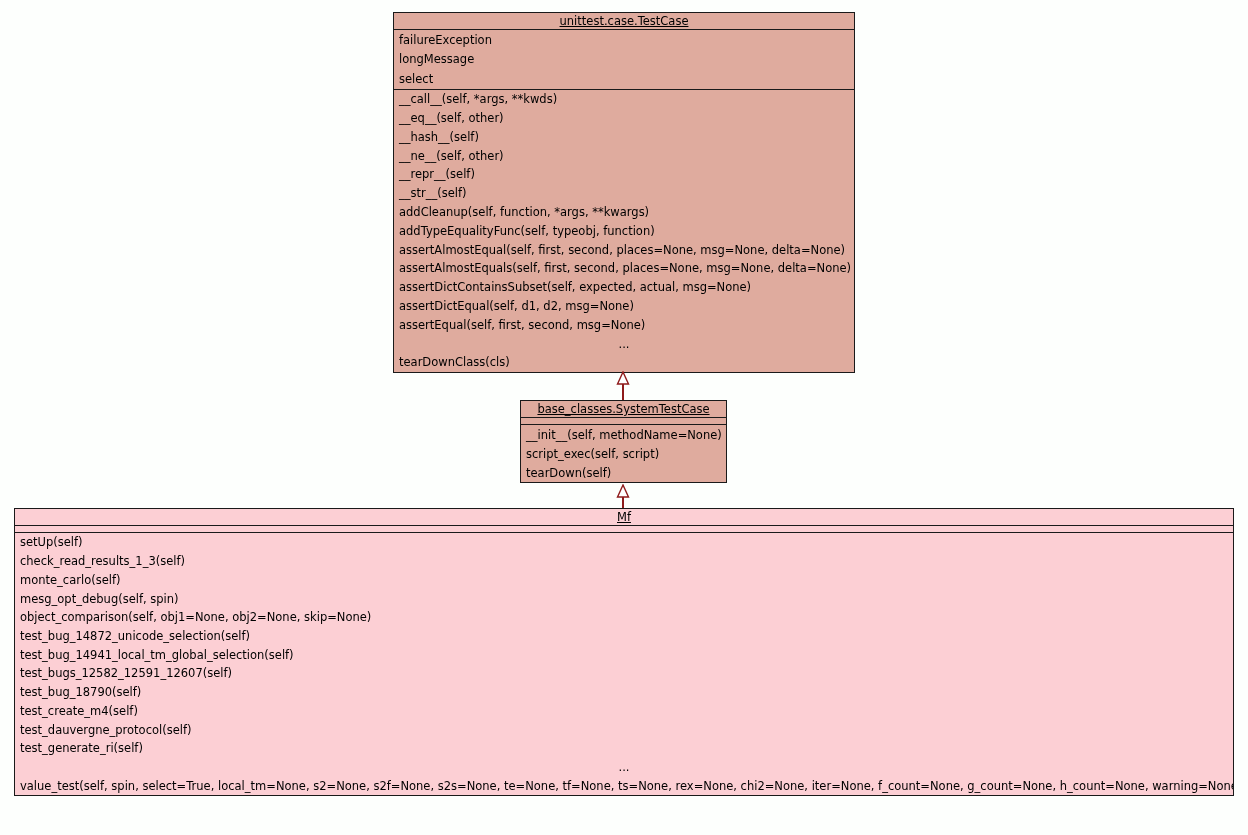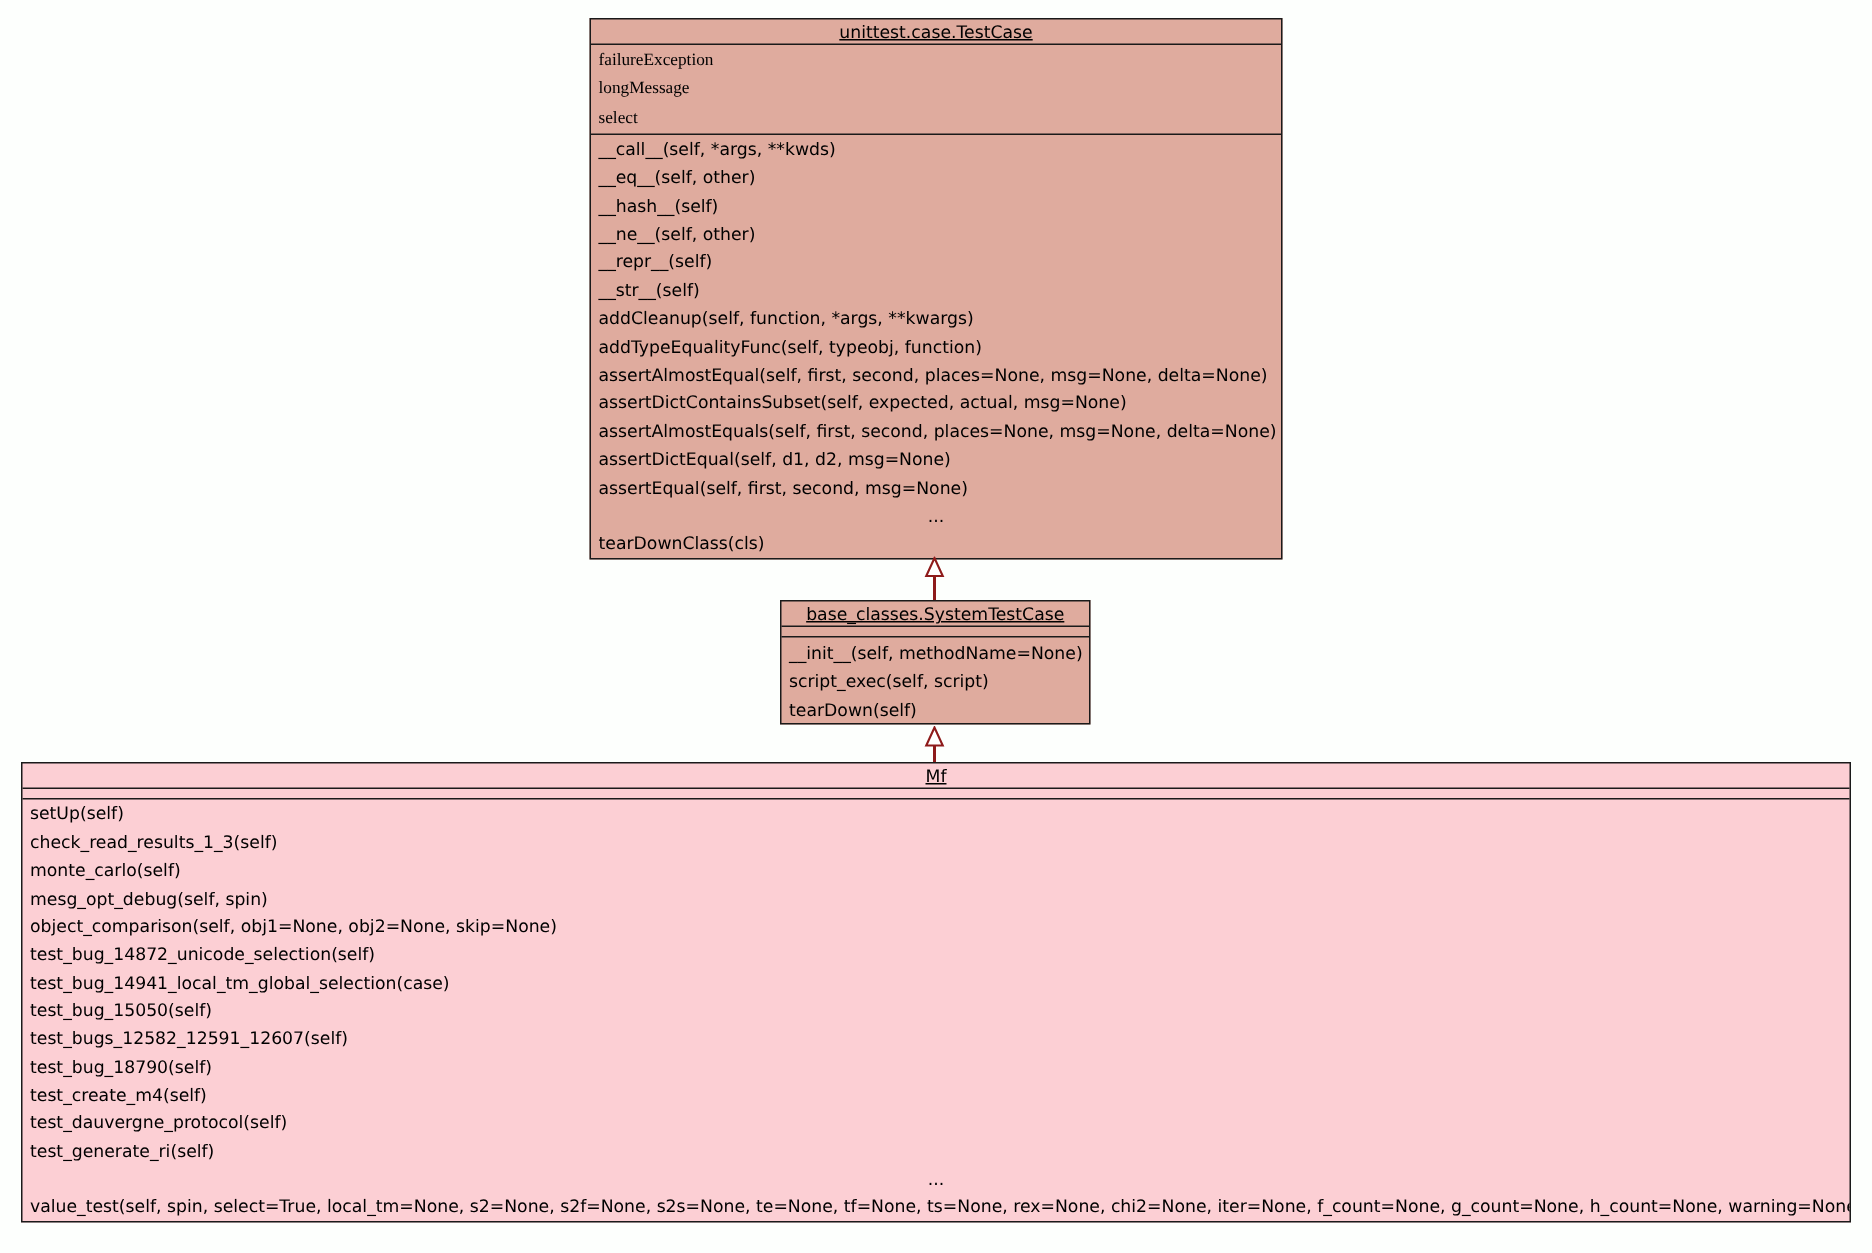--- a/index.html
+++ b/index.html
@@ -23,21 +23,21 @@
     border: 1px solid var(--border);
   }
   .fill-dark  { background: var(--class_fill); }
   .fill-light { background: var(--subclass_fill); }
   .title {
     text-align: center;
     height: 17px; line-height: 16px;
     border-bottom: 1px solid var(--border);
     white-space: nowrap; overflow: hidden; text-decoration: underline;
   }
-  .attrs { border-bottom: 1px solid var(--border); font-family: Liberation Serif, serif; }
+  .attrs { border-bottom: 1px solid var(--border); }
   .attrs.empty { height: 7px; }
   .row {
     display: flex; align-items: center;
     padding-left: 5px;
     white-space: nowrap; overflow: hidden;
   }
   .row.center { justify-content: center; padding-left: 0; }
 
   #box-testcase { left: 393px; top: 12px; width: 462px; }
   #box-testcase .attrs .row   { height: 19.6px; }
@@ -70,22 +70,22 @@
 
     <div class="row">__call__(self, *args, **kwds)</div>
         <div class="row">__eq__(self, other)</div>
         <div class="row">__hash__(self)</div>
         <div class="row">__ne__(self, other)</div>
         <div class="row">__repr__(self)</div>
         <div class="row">__str__(self)</div>
         <div class="row">addCleanup(self, function, *args, **kwargs)</div>
         <div class="row">addTypeEqualityFunc(self, typeobj, function)</div>
         <div class="row">assertAlmostEqual(self, first, second, places=None, msg=None, delta=None)</div>
+        <div class="row">assertAlmostEquals(self, first, second, places=None, msg=None, delta=None)</div>
         <div class="row">assertDictContainsSubset(self, expected, actual, msg=None)</div>
-        <div class="row">assertAlmostEquals(self, first, second, places=None, msg=None, delta=None)</div>
         <div class="row">assertDictEqual(self, d1, d2, msg=None)</div>
         <div class="row">assertEqual(self, first, second, msg=None)</div>
         <div class="row center">...</div>
         <div class="row">tearDownClass(cls)</div>
       </div>
   </section>
 
   <svg id="arrow-1" class="arrow" width="16" height="30" viewBox="0 0 16 30">
     <line x1="8" y1="13" x2="8" y2="30" stroke="#8e1b1b" stroke-width="2"></line>
     <polygon points="8,1 2.5,13 13.5,13" fill="#ffffff" stroke="#8e1b1b" stroke-width="1.4"></polygon>
@@ -115,22 +115,21 @@
       
     </div>
     <div class="methods">
 
     <div class="row">setUp(self)</div>
         <div class="row">check_read_results_1_3(self)</div>
         <div class="row">monte_carlo(self)</div>
         <div class="row">mesg_opt_debug(self, spin)</div>
         <div class="row">object_comparison(self, obj1=None, obj2=None, skip=None)</div>
         <div class="row">test_bug_14872_unicode_selection(self)</div>
-        <div class="row">test_bug_14941_local_tm_global_selection(case)</div>
-        <div class="row">test_bug_15050(self)</div>
+        <div class="row">test_bug_14941_local_tm_global_selection(self)</div>
         <div class="row">test_bugs_12582_12591_12607(self)</div>
         <div class="row">test_bug_18790(self)</div>
         <div class="row">test_create_m4(self)</div>
         <div class="row">test_dauvergne_protocol(self)</div>
         <div class="row">test_generate_ri(self)</div>
         <div class="row center">...</div>
         <div class="row">value_test(self, spin, select=True, local_tm=None, s2=None, s2f=None, s2s=None, te=None, tf=None, ts=None, rex=None, chi2=None, iter=None, f_count=None, g_count=None, h_count=None, warning=None)</div>
       </div>
   </section>
 

